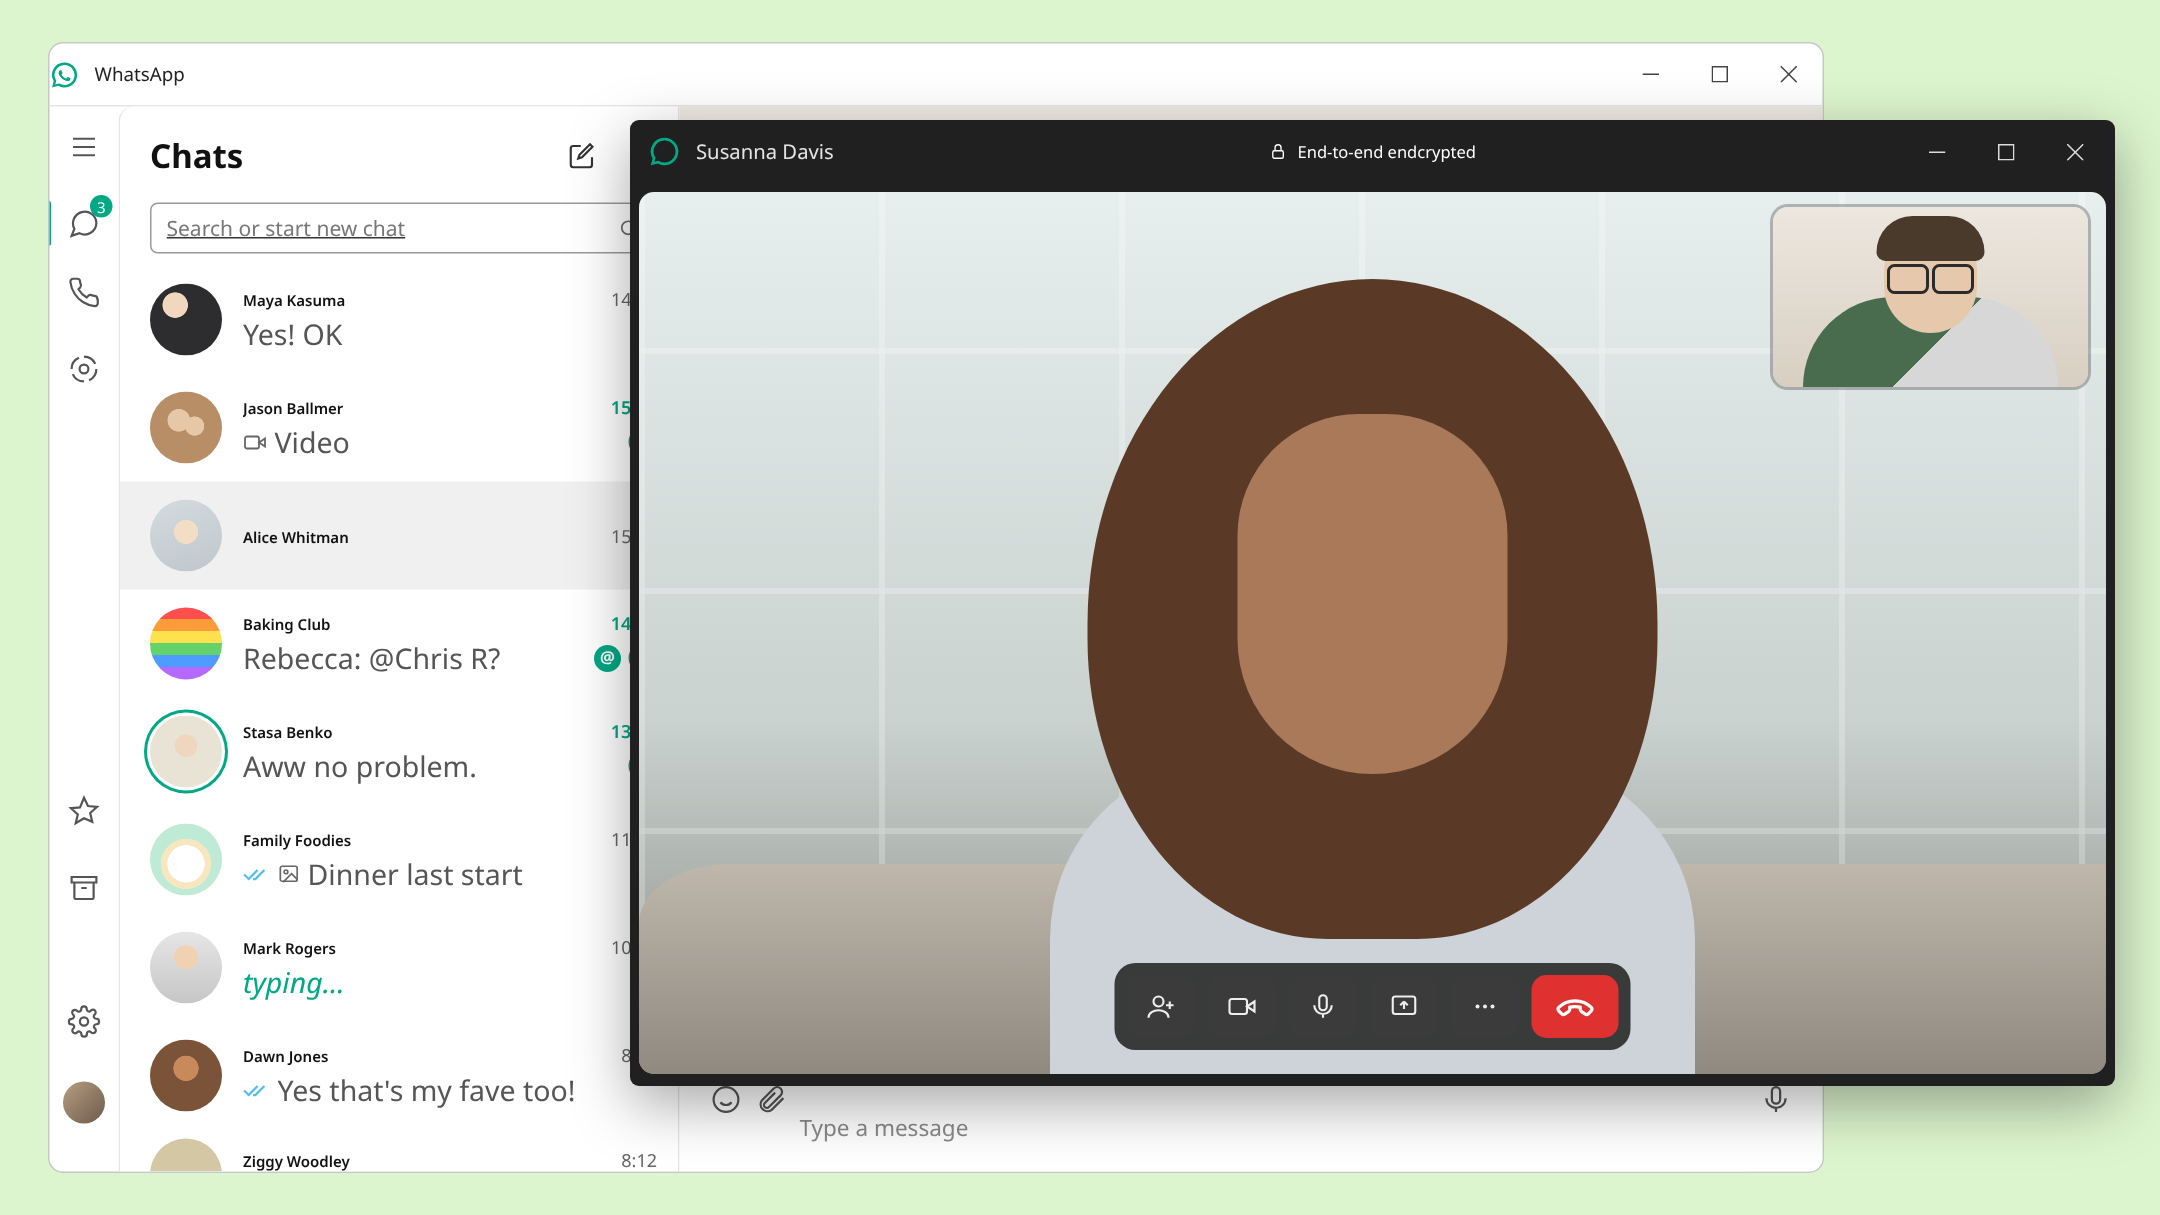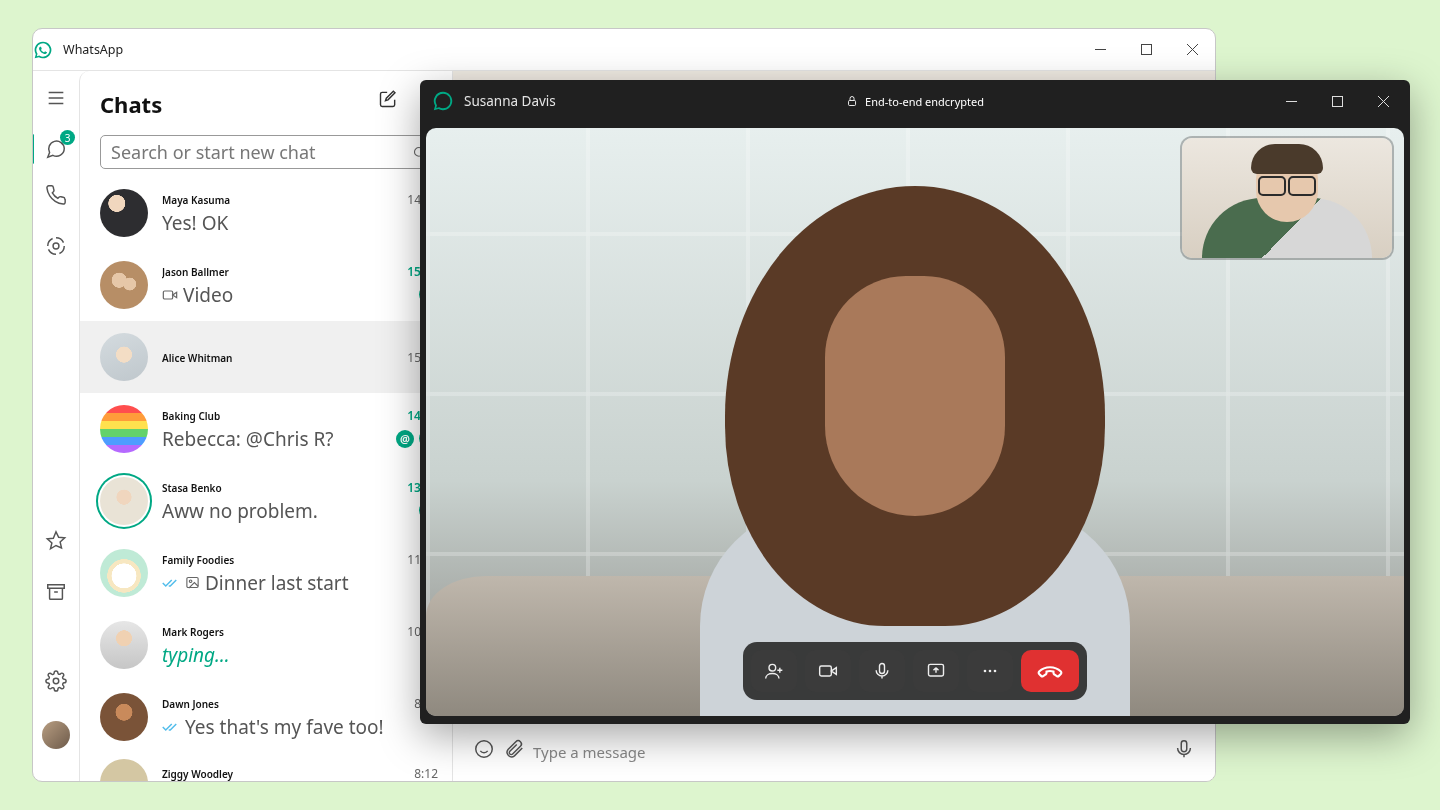--- a/index.html
+++ b/index.html
@@ -25,25 +25,25 @@
   
   .rail { width: 46px; display: flex; flex-direction: column; align-items: center; padding-top: 16px; gap: 24px; }
   .rail .spacer { flex: 1; }
   .rail-avatar { width: 28px; height: 28px; border-radius: 50%; background: linear-gradient(135deg,#b89e82,#6d5a4a); }
   .rail-icon { width: 22px; height: 22px; color: #555; position: relative; }
   .rail-icon.active::before { content:""; position:absolute; left:-14px; top:-4px; width:3px; height:30px; background:#00a884; border-radius:3px; }
   .badge-count { position:absolute; top:-8px; right:-8px; background:#00a884; color:#fff; font-size:10px; min-width:15px; height:15px; border-radius:8px; display:flex; align-items:center; justify-content:center; padding:0 3px; }
 
   
   .chatcol { width: 374px; border-left:1px solid #e4e4e4; border-right:1px solid #e4e4e4; border-top-left-radius:10px; background:#fff; display:flex; flex-direction:column; overflow:hidden;}
-  .chatcol-head { display:flex; align-items:flex-start; padding: 18px 14px 4px 20px; }
+  .chatcol-head { display:flex; align-items:flex-end; padding: 18px 14px 4px 20px; }
   .chatcol-head h1 { font-size: 22px; font-weight: 700; color:#111; flex:1;}
   .head-icons { display:flex; gap:20px; color:#333; }
   .searchbox { margin: 12px 14px 8px 20px; height:34px; border:1px solid #999; border-radius:5px; display:flex; align-items:center; padding:0 10px; color:#6b6b6b; }
-  .searchbox input { border:none; outline:none; flex:1; font-size:18px; color:#333; background:transparent; }
+  .searchbox input { border:none; outline:none; flex:1; font-size:14px; color:#333; background:transparent;text-decoration:underline; }
   .searchbox input::placeholder { color:#777; }
 
   .chatlist { flex:1; overflow:hidden; }
   .chat-item { display:flex; align-items:center; height:72px; padding:0 14px 0 20px; gap:14px; cursor:pointer; }
   .chat-item.selected { background:#f0f0f0; }
   .avatar { width:48px; height:48px; border-radius:50%; flex-shrink:0; background:#d7d7d7; display:flex; align-items:center; justify-content:center; overflow:hidden; }
   .avatar.story { box-shadow: 0 0 0 2px #fff, 0 0 0 4px #00a884; }
   .chat-meta { flex:1; min-width:0; }
   .row1 { display:flex; align-items:baseline; }
   .chat-name { font-size:10px; font-weight:600; color:#111; flex:1; white-space:nowrap; overflow:hidden; text-overflow:ellipsis; }
@@ -53,21 +53,21 @@
   .chat-preview { font-size:19px; color:#555; white-space:nowrap; overflow:hidden; text-overflow:ellipsis; flex:1;}
   .chat-preview.typing { color:#00a884; font-style:italic; }
   .ticks { color:#53bdeb; flex-shrink:0; }
   .small-icon { color:#666; flex-shrink:0; }
   .mention { width:18px; height:18px; border-radius:50%; background:#00a884; color:#fff; font-size:11px; display:flex; align-items:center; justify-content:center; font-weight:700; }
   .unread-dot { width:19px; height:19px; border-radius:50%; background:#00a884; }
 
   
   .chatpane { flex:1; display:flex; flex-direction:column; background:#efeae2; }
   .chatpane .bg { flex:1; }
-  .input-row { height:60px; background:#fff; display:flex; align-items:center; padding:0 20px; gap:8px; border-top:1px solid #e4e4e4;}
+  .input-row { height:60px; background:#fff; display:flex; padding:0 20px; gap:8px; border-top:1px solid #e4e4e4;}
   .input-row input { flex:1; border:none; outline:none; font-size:15px; color:#333; }
   .input-row input::placeholder{color:#888;}
   .input-icon{color:#555;}
 
   
   .call-window {
     position:absolute; left:420px; top:80px; width:990px; height:644px;
     background:#202020; border-radius:6px; overflow:hidden; box-shadow:0 12px 40px rgba(0,0,0,.35);
     display:flex; flex-direction:column;
   }

